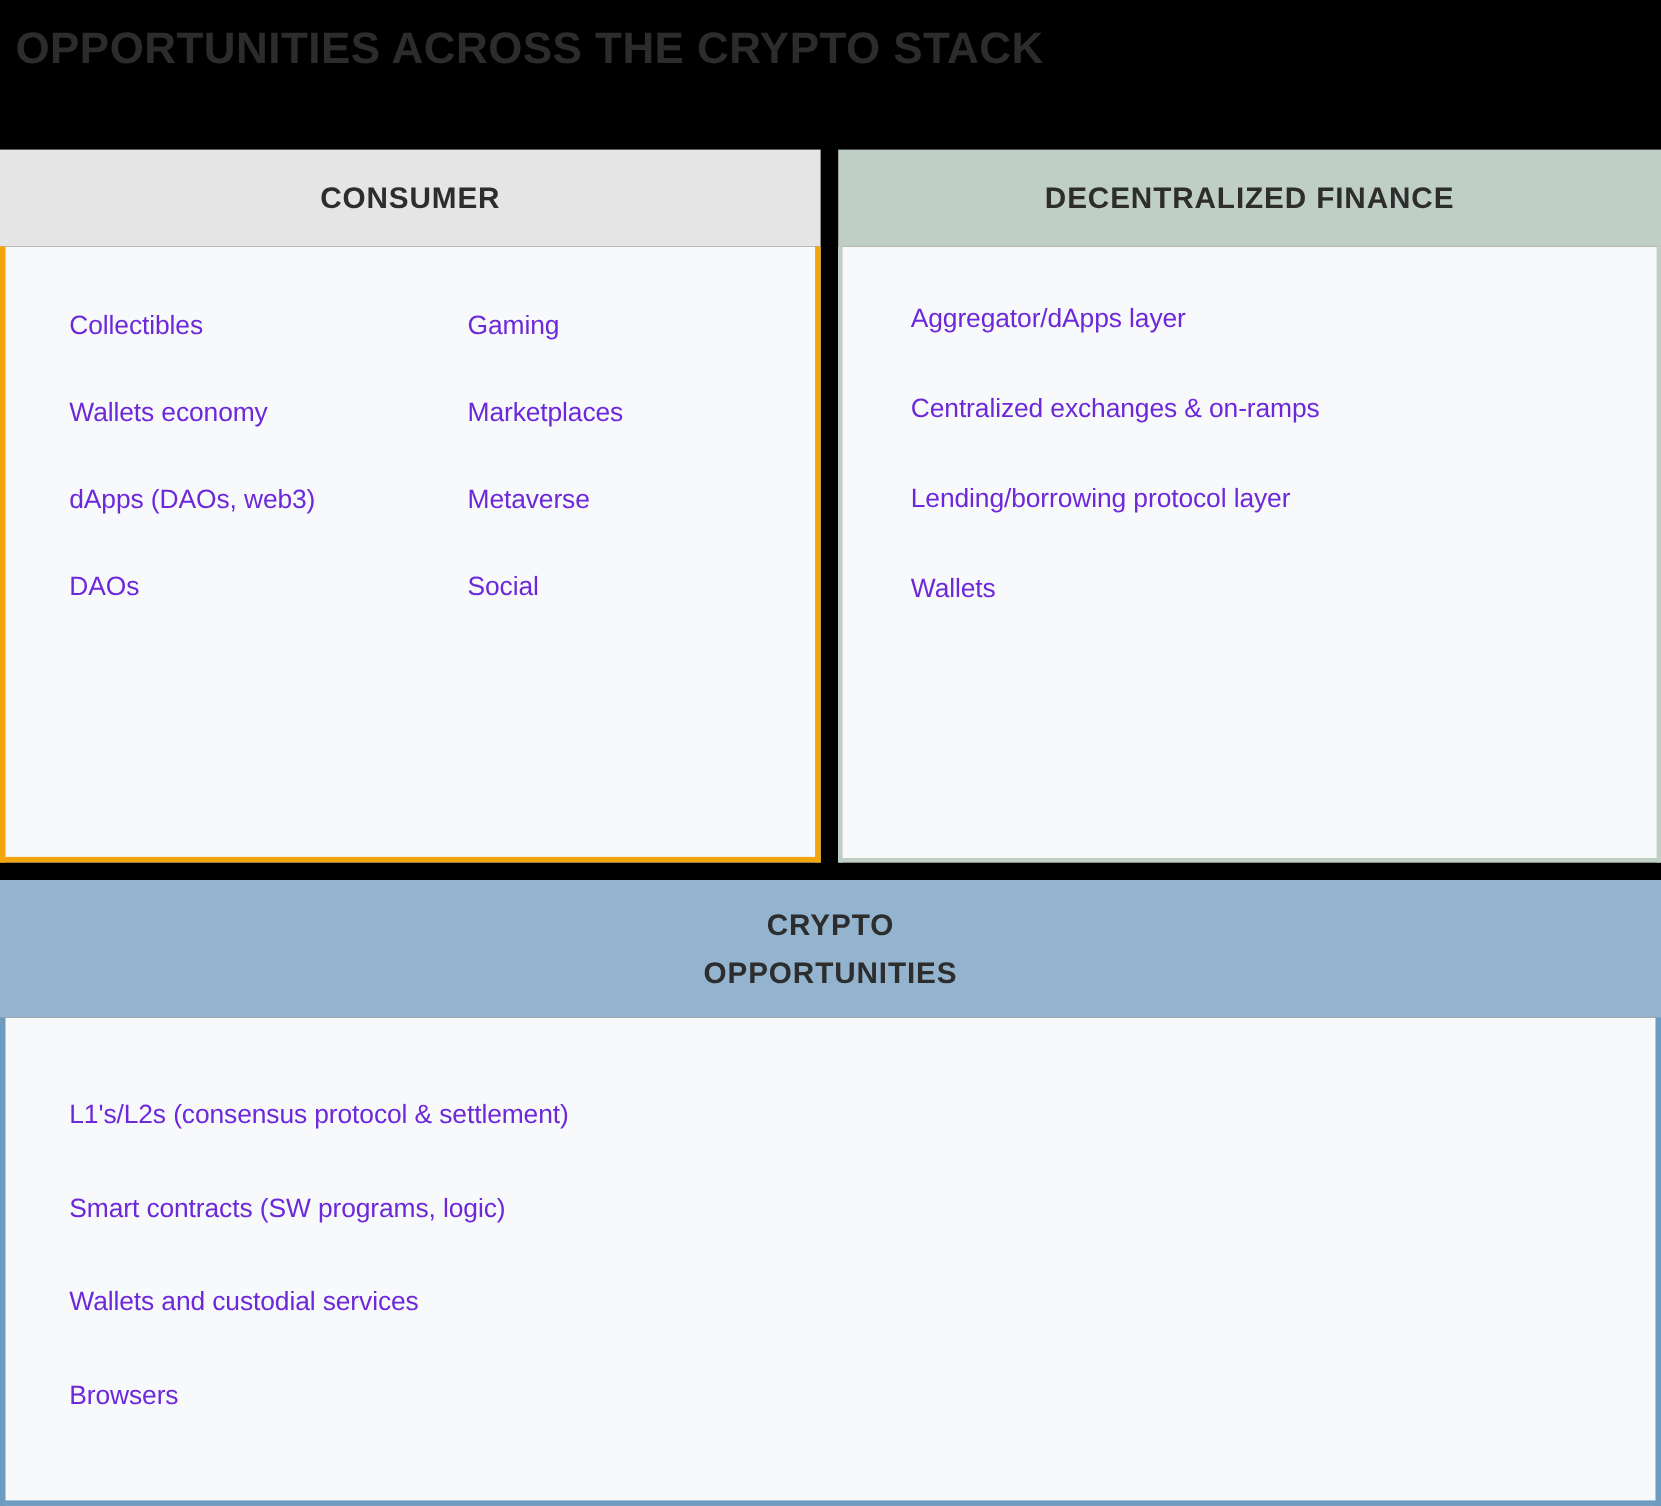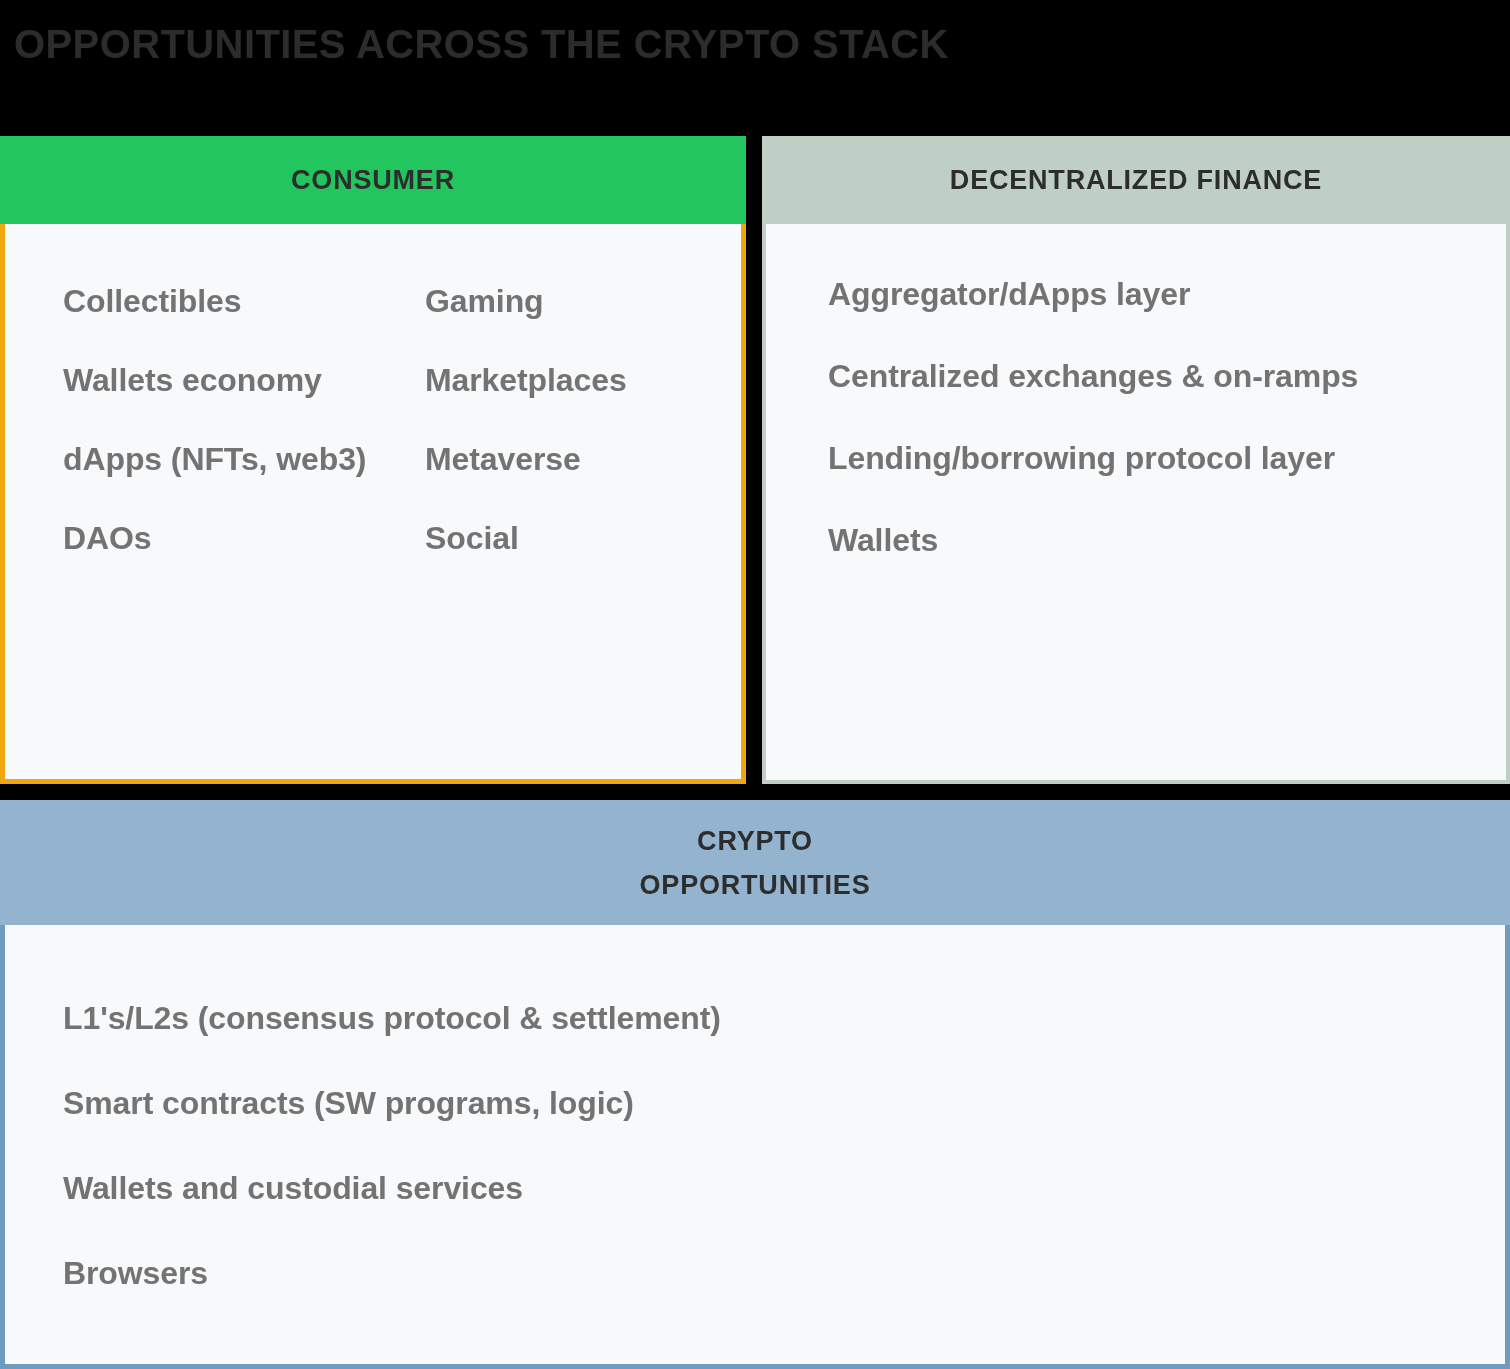--- a/index.html
+++ b/index.html
@@ -55,37 +55,37 @@
 
   .panel-body {
     position: absolute;
     left: 0;
     width: 100%;
     background: #F7F9FB;
   }
 
   .item {
     position: absolute;
-    font-size: 32px;
-    font-weight: 700;
-    color: #737373;
+    font-size: 24px;
+    font-weight: 400;
+    color: #6d28d9;
     white-space: nowrap;
     letter-spacing: -0.1px;
   }
 
   
   #panel-consumer {
     left: 0px;
     top: 136px;
     width: 746px;
     height: 648px;
   }
   #panel-consumer .panel-header {
     height: 88px;
-    background: #22c55e;
+    background: #e5e5e5;
   }
   #panel-consumer .panel-body {
     top: 88px;
     height: 560px;
     border: 5px solid #F2A50C;
     border-top: none;
   }
 
   
   #panel-defi {
@@ -132,21 +132,21 @@
   <div class="slide-title">OPPORTUNITIES ACROSS THE CRYPTO STACK</div>
 
   <div class="panel" id="panel-consumer">
     <div class="panel-header">
       <span>CONSUMER</span>
     </div>
     <div class="panel-body">
 
       <div class="item" style="left:58px; top:59px;">Collectibles</div>
       <div class="item" style="left:58px; top:138px;">Wallets economy</div>
-      <div class="item" style="left:58px; top:217px;">dApps (NFTs, web3)</div>
+      <div class="item" style="left:58px; top:217px;">dApps (DAOs, web3)</div>
       <div class="item" style="left:58px; top:296px;">DAOs</div>
 
       <div class="item" style="left:420px; top:59px;">Gaming</div>
       <div class="item" style="left:420px; top:138px;">Marketplaces</div>
       <div class="item" style="left:420px; top:217px;">Metaverse</div>
       <div class="item" style="left:420px; top:296px;">Social</div>
 
     </div>
   </div>
 

